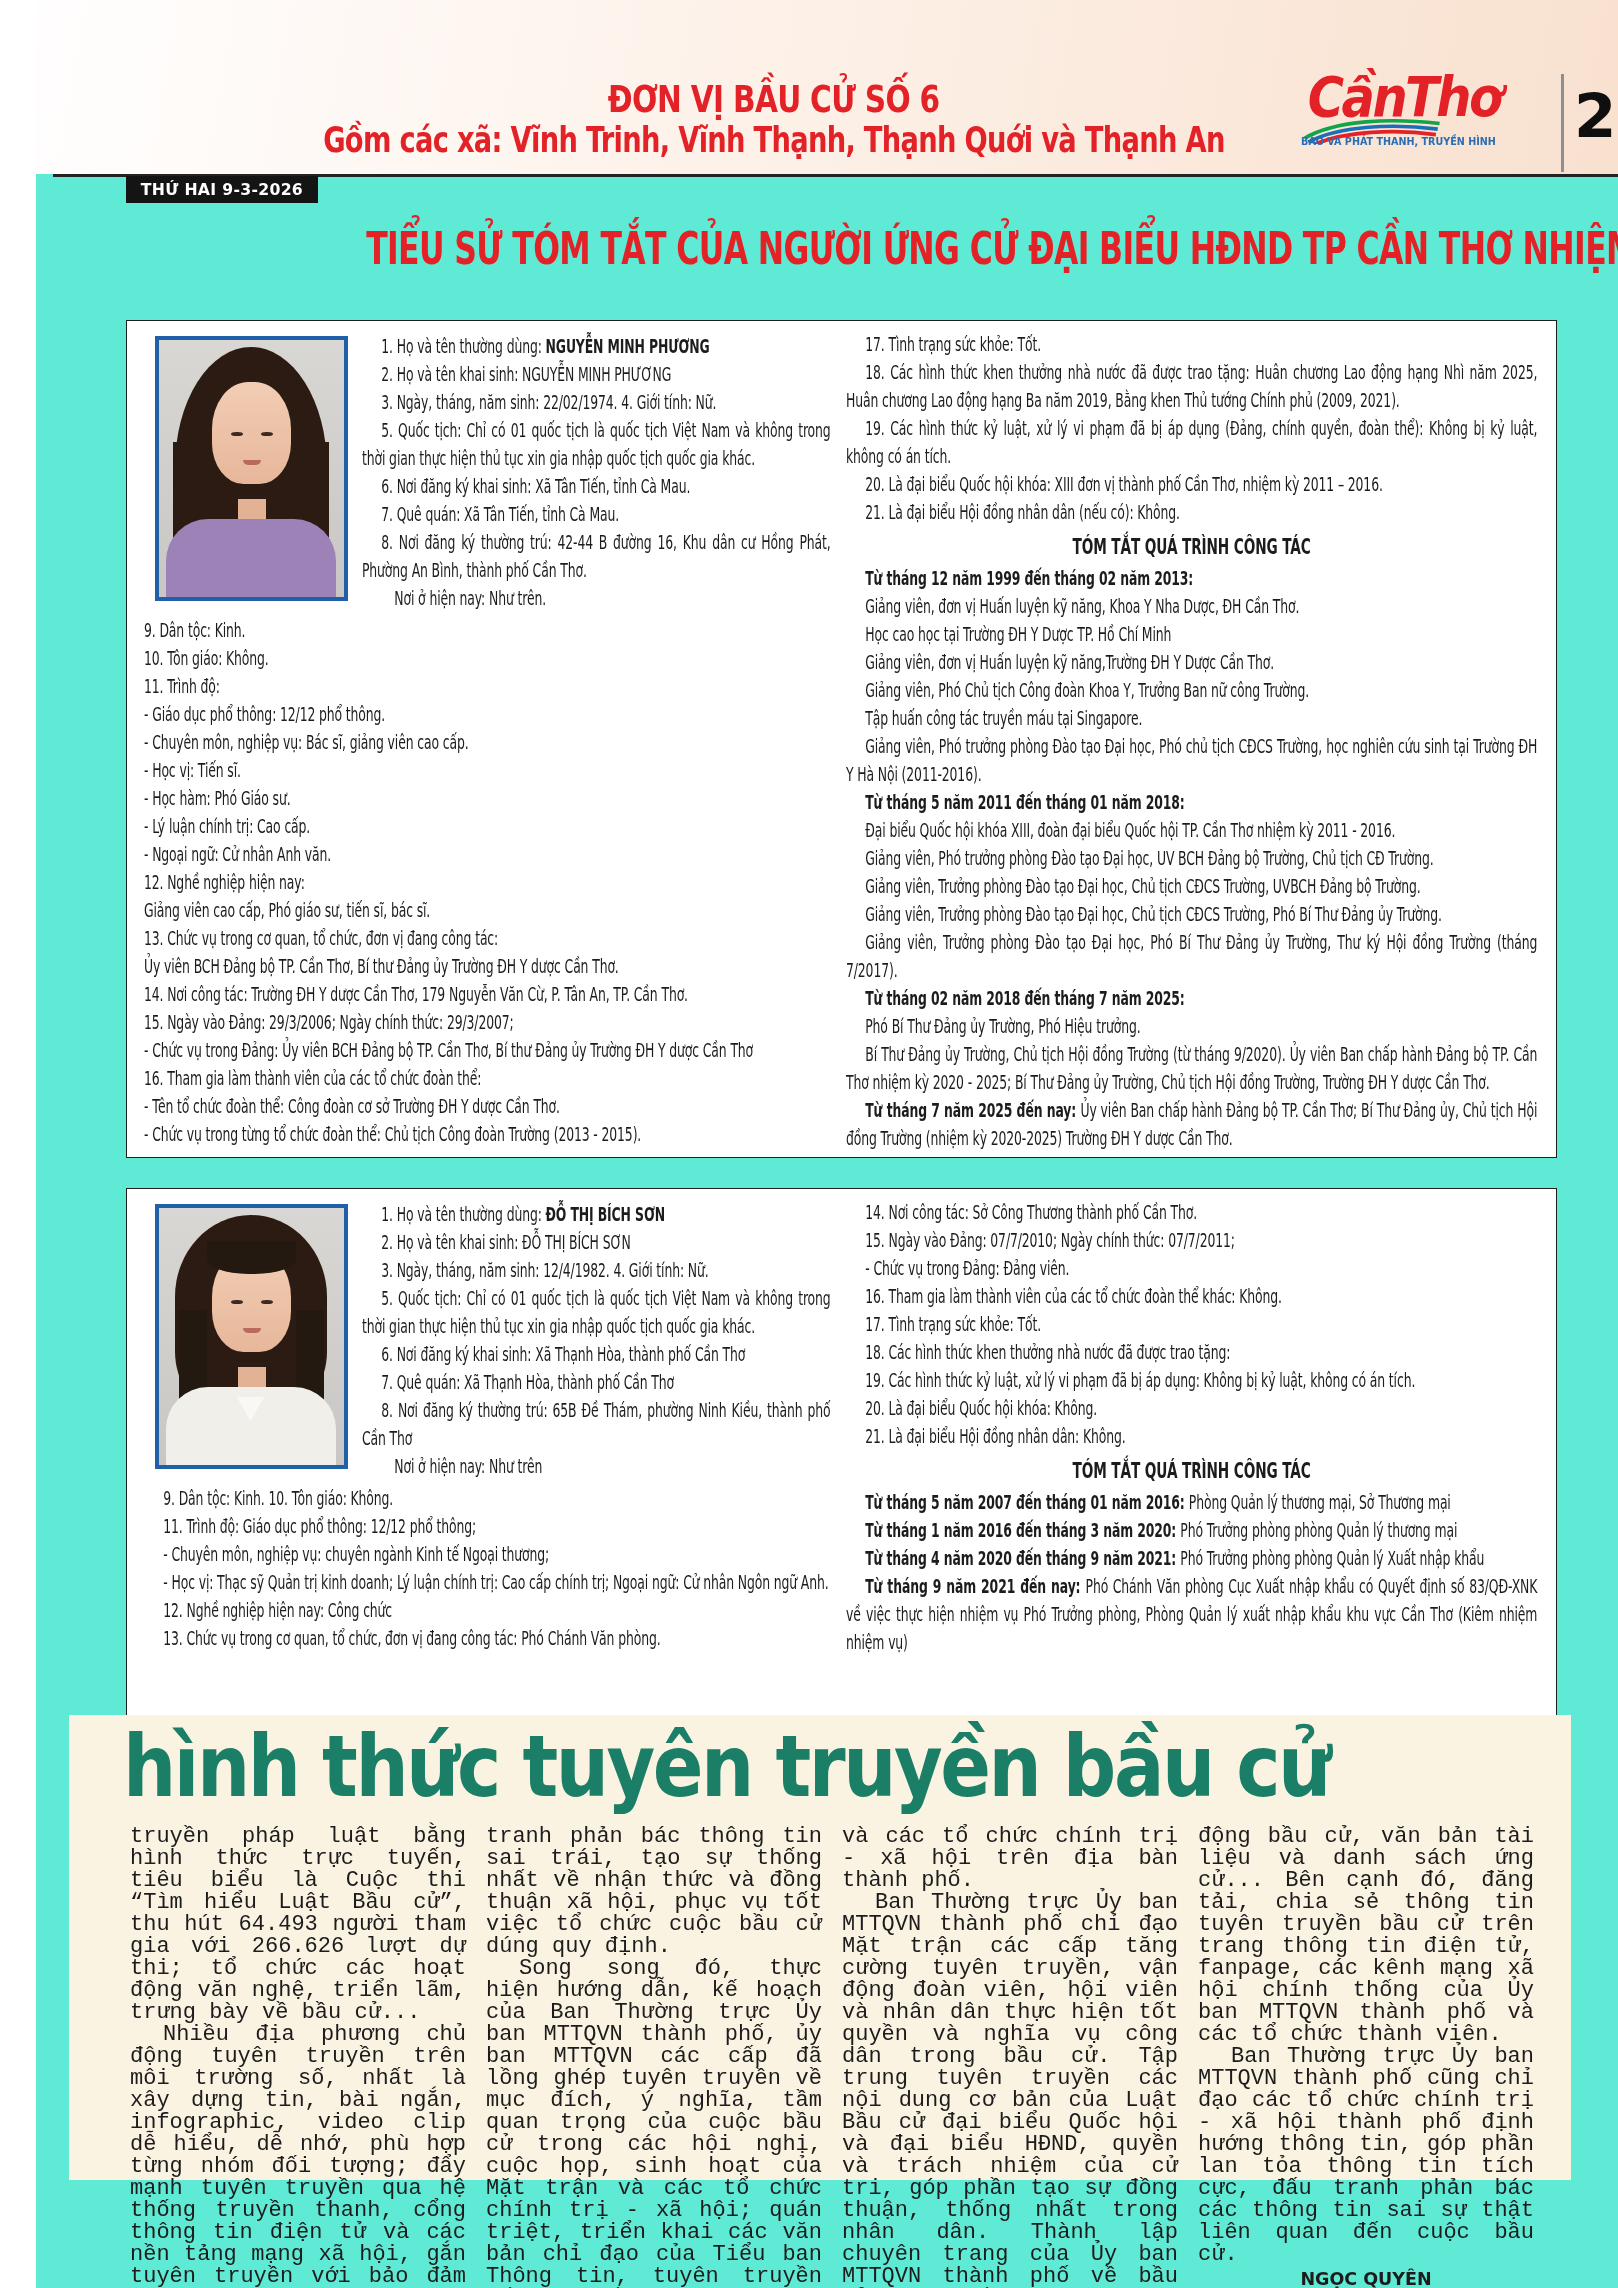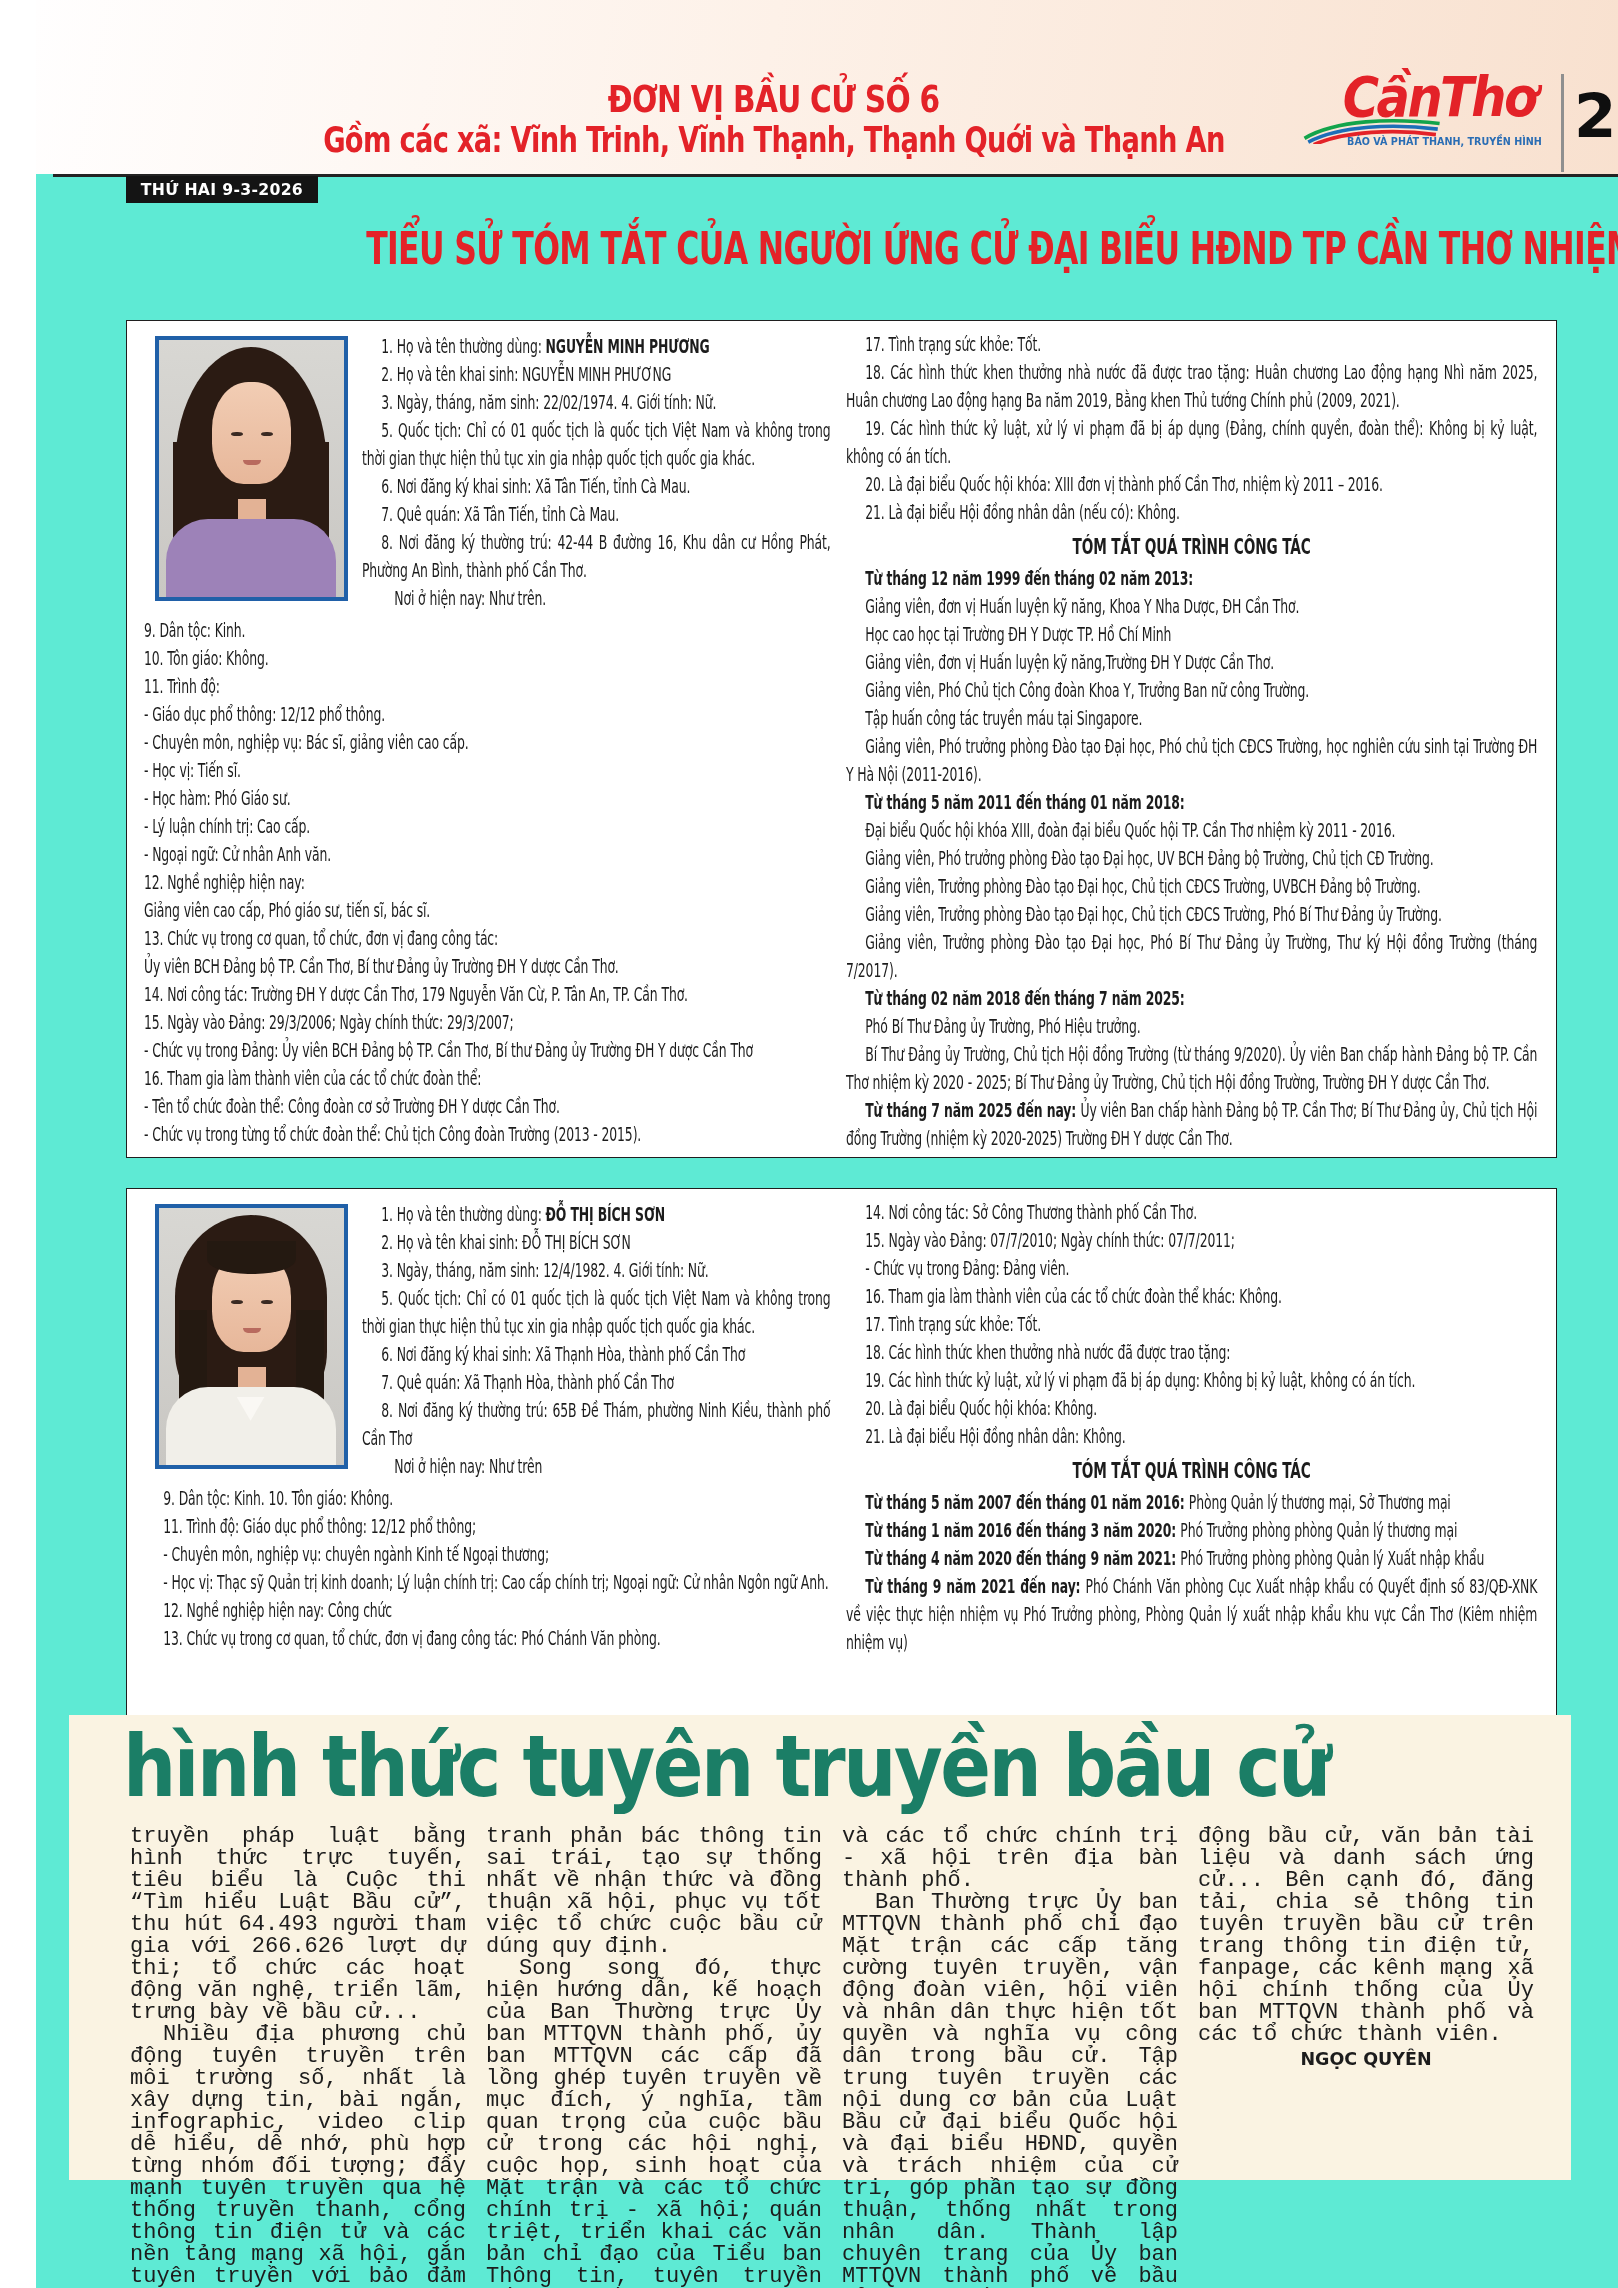--- a/index.html
+++ b/index.html
@@ -6,21 +6,21 @@
   .page{position:relative;width:1619px;height:2289px;background:#5eead4;overflow:hidden;
         font-family:"DejaVu Sans",sans-serif;color:#1c1c1c;margin-left:36px;}
 
   
   .masthead{position:absolute;top:0;left:0;width:1619px;height:174px;
             background:linear-gradient(100deg,#fffefe 0%,#fdf1e8 45%,#f8e0ce 100%);}
   .unit{position:absolute;left:55px;top:79px;width:1366px;text-align:center;
         color:var(--accent_red);font-weight:800;line-height:1.1;}
   .unit .u1 span{display:inline-block;font-size:38px;letter-spacing:-0.9px;transform:scaleX(.78);}
   .unit .u2 span{display:inline-block;font-size:35px;letter-spacing:-0.9px;transform:scaleX(.78);}
-  .brandblock{position:absolute;left:1261px;top:70px;width:249px;text-align:right;}
+  .brandblock{position:absolute;left:1261px;top:70px;width:249px;text-align:left;}
   .brand{font-size:55px;font-weight:900;font-style:italic;color:var(--accent_red);
          letter-spacing:-2.8px;line-height:1;display:inline-block;transform:scaleX(.9);}
   .swoosh{position:absolute;left:1.8px;top:46px;}
   .tagline{margin-top:11px;font-size:10px;font-weight:700;color:var(--tagline_blue);
            white-space:nowrap;display:inline-block;transform:scaleX(.96);}
   .pgdiv{position:absolute;left:1525px;top:74px;height:98px;width:2.8px;background:#8f8f8f;}
   .pgnum{position:absolute;left:1538px;top:85px;font-size:61px;font-weight:800;color:#0f0f0f;line-height:1;}
   .rule{position:absolute;top:174px;left:16.6px;width:1586px;height:2.8px;background:#232323;}
   .datebar{position:absolute;top:176px;left:90px;background:#141414;color:#ffffff;
            font-size:15.7px;font-weight:700;padding:3.7px 14.8px 4.6px;letter-spacing:0.3px;}
@@ -283,20 +283,21 @@
       </div>
       <div class="col">
         <div class="plist">
             <p class="ln">và các tổ chức chính trị - xã hội trên địa bàn thành phố.</p>
             <p class="ln">Ban Thường trực Ủy ban MTTQVN thành phố chỉ đạo Mặt trận các cấp tăng cường tuyên truyền, vận động đoàn viên, hội viên và nhân dân thực hiện tốt quyền và nghĩa vụ công dân trong bầu cử. Tập trung tuyên truyền các nội dung cơ bản của Luật Bầu cử đại biểu Quốc hội và đại biểu HĐND, quyền và trách nhiệm của cử tri, góp phần tạo sự đồng thuận, thống nhất trong nhân dân. Thành lập chuyên trang của Ủy ban MTTQVN thành phố về bầu cử, cung cấp các nội dung về tin tức hoạt</p>
           </div>
       </div>
       <div class="col">
         <div class="plist">
             <p class="ln">động bầu cử, văn bản tài liệu và danh sách ứng cử... Bên cạnh đó, đăng tải, chia sẻ thông tin tuyên truyền bầu cử trên trang thông tin điện tử, fanpage, các kênh mạng xã hội chính thống của Ủy ban MTTQVN thành phố và các tổ chức thành viên.</p>
+            <p class="ln">Ban Thường trực Ủy ban MTTQVN thành phố cũng chỉ đạo các tổ chức chính trị - xã hội thành phố định hướng thông tin, góp phần lan tỏa thông tin tích cực, đấu tranh phản bác các thông tin sai sự thật liên quan đến cuộc bầu cử.</p>
           </div>
         <p class="byline">NGỌC QUYÊN</p>
       </div>
     </div>
   </section>
 
 </div>
 
 
 </body></html>

